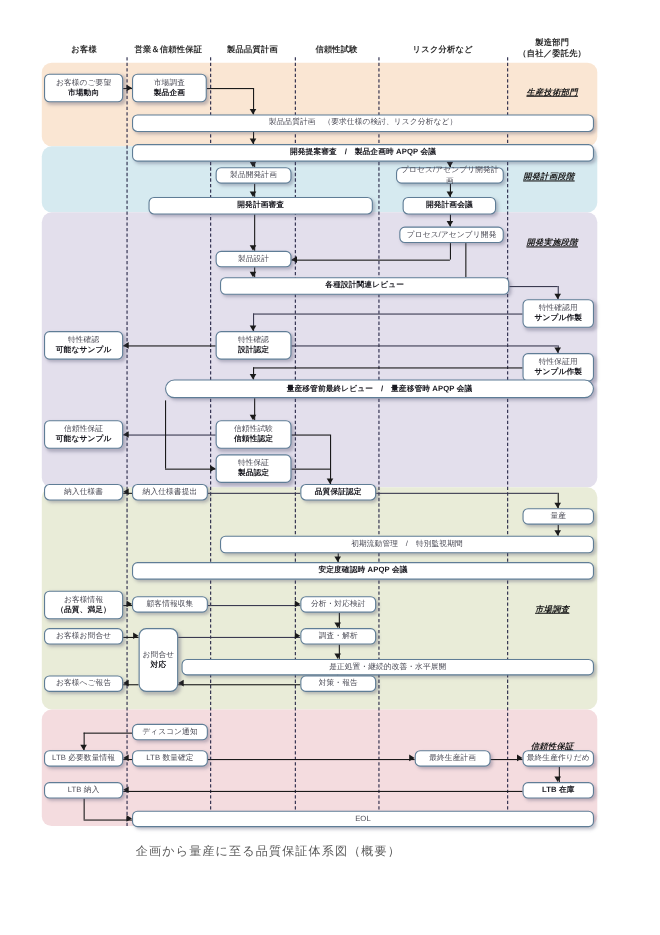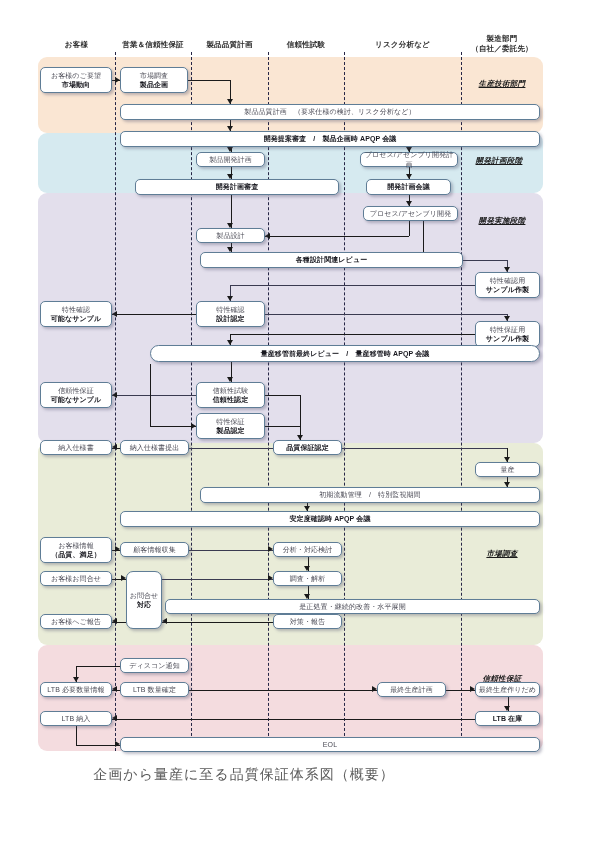--- a/index.html
+++ b/index.html
@@ -50,21 +50,21 @@
   .h{position:absolute;height:0;border-top:1.2px solid #1a1a1a;}
   .v{position:absolute;width:0;border-left:1.2px solid #1a1a1a;}
   .arr{position:absolute;width:0;height:0;}
   .arr.r{border-top:3.2px solid transparent;border-bottom:3.2px solid transparent;border-left:5px solid #1a1a1a;}
   .arr.l{border-top:3.2px solid transparent;border-bottom:3.2px solid transparent;border-right:5px solid #1a1a1a;}
   .arr.d{border-left:3.2px solid transparent;border-right:3.2px solid transparent;border-top:5px solid #1a1a1a;}
 
   
   #caption{
     position:absolute;left:0;top:766px;width:488px;text-align:center;
-    font-size:14px;color:#5a5a5a;letter-spacing:1px;
+    font-size:11px;color:#5a5a5a;letter-spacing:1px;
   }
 </style>
 </head>
 <body>
 
 <div id="stage">
 
   <div id="bands-layer">
       <div class="band" style="top: 57px; height: 76px; background: rgb(250, 230, 211);"></div>
       <div class="band" style="top: 133px; height: 60px; background: rgb(214, 234, 240);"></div>

